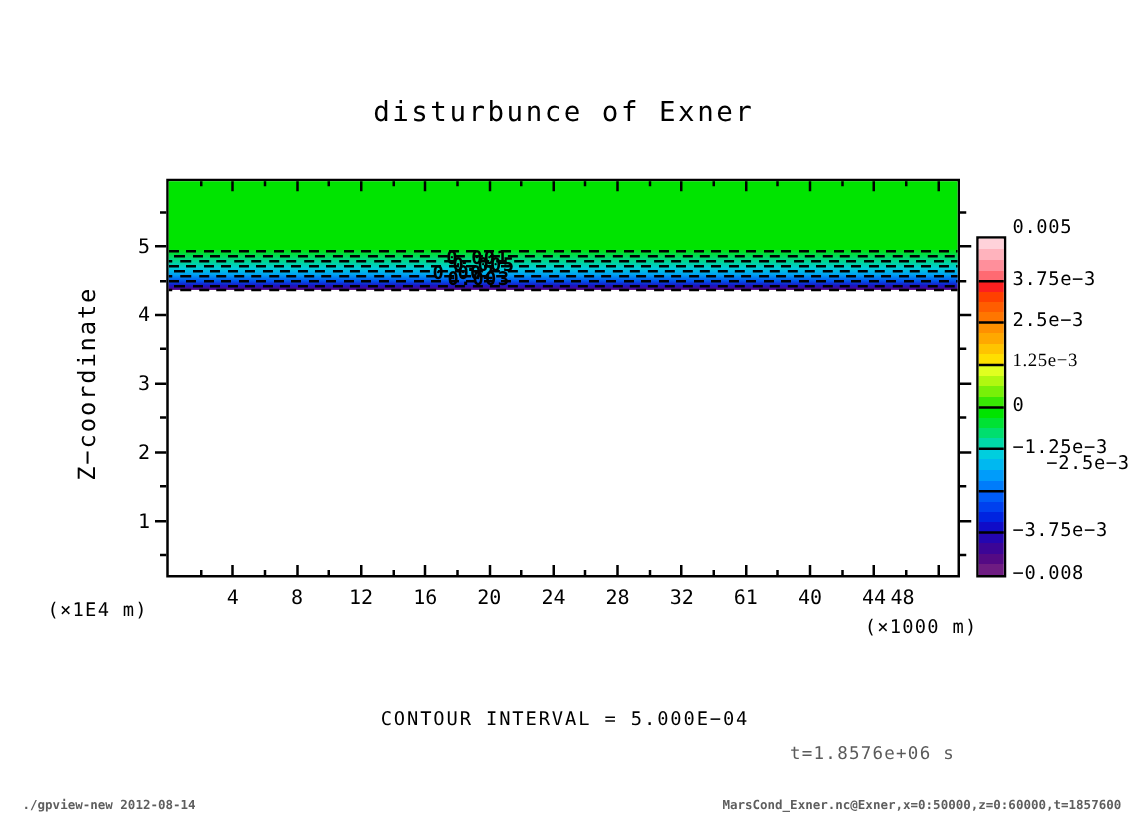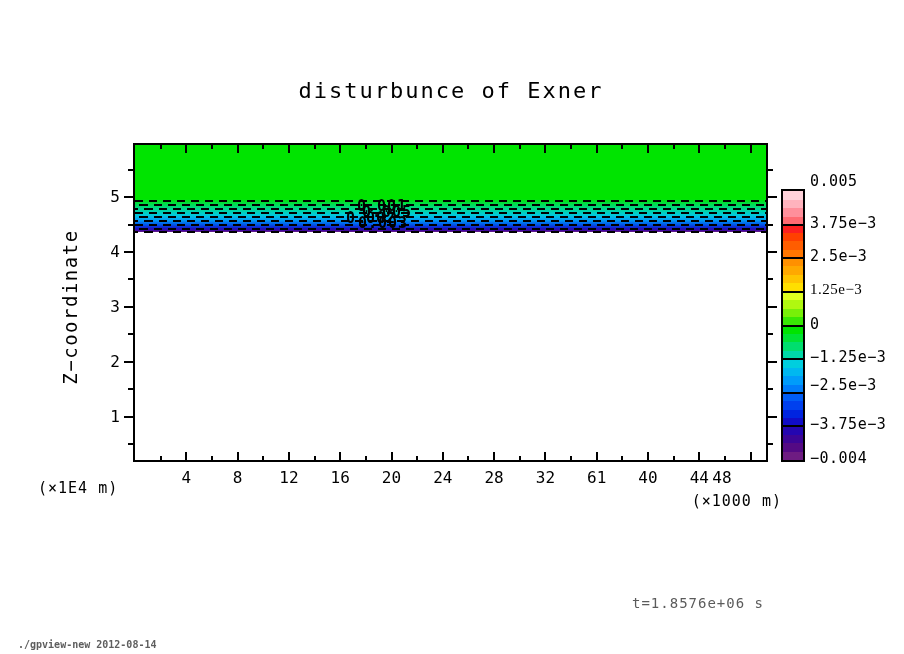--- a/index.html
+++ b/index.html
@@ -172,23 +172,25 @@
       <div class="cbdiv" style="top: 200.75px;"></div>
       <div class="cbdiv" style="top: 234.375px;"></div>
     </div>
   <div id="colorbar-labels">
       <div class="cblabel" style="top: 172px;">0.005</div>
       <div class="cblabel" style="top: 213.625px;">3.75e−3</div>
       <div class="cblabel" style="top: 247.25px;">2.5e−3</div>
       <div class="cblabel" style="top: 280.875px; font-family: Liberation Serif, serif;">1.25e−3</div>
       <div class="cblabel" style="top: 314.5px;">0</div>
       <div class="cblabel" style="top: 348.125px;">−1.25e−3</div>
-      <div class="cblabel" style="top: 376px;">−2.5e−3</div>
+      <div class="cblabel" style="top: 361px; margin-left: 27px;">−2.5e−3</div>
       <div class="cblabel" style="top: 415.375px;">−3.75e−3</div>
-      <div class="cblabel" style="top: 449px;">−0.004</div>
+      <div class="cblabel" style="top: 449px;">−0.008</div>
     </div>
 
+  <div class="abs annot" style="left:452px;top:566px;">CONTOUR INTERVAL = 5.000E−04</div>
 
   <div class="abs time" style="left:632px;top:595px;">t=1.8576e+06 s</div>
 
   <div class="abs footer" style="left:18px;top:639px;">./gpview-new  2012-08-14</div>
+  <div class="abs footer" style="right:7px;top:639px;">MarsCond_Exner.nc@Exner,x=0:50000,z=0:60000,t=1857600</div>
 
 </div>
 
 </body></html>

